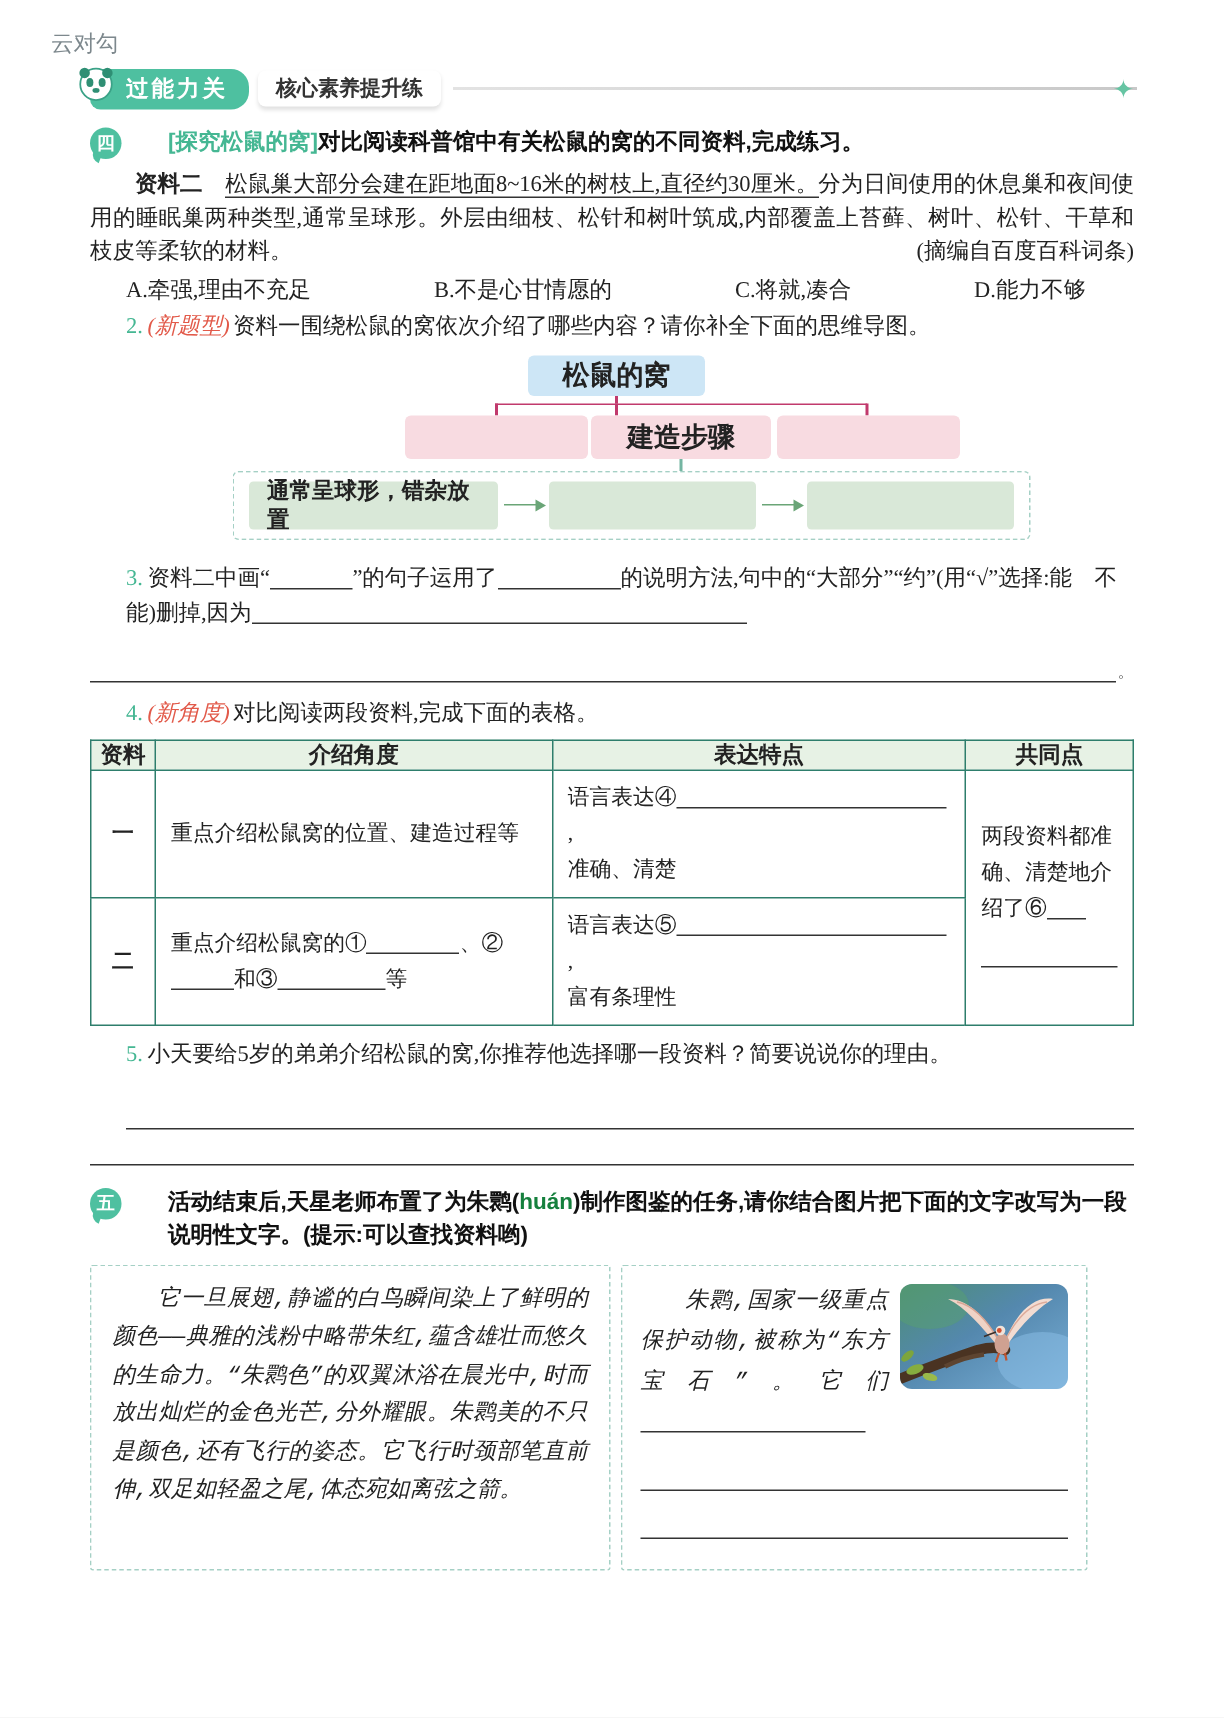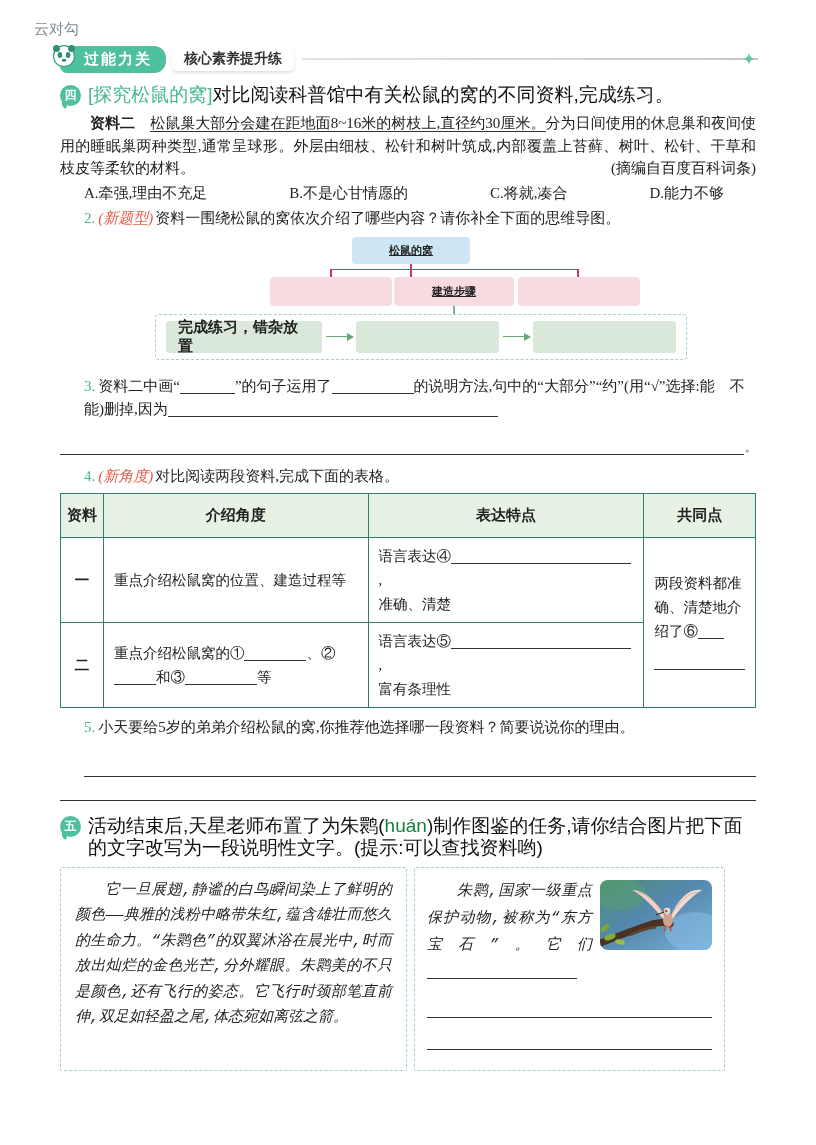--- a/index.html
+++ b/index.html
@@ -19,21 +19,21 @@
   .header-line { flex:1; height:2px; background:linear-gradient(90deg,#e3e3e3,#c8c8c8); margin-left:8px; }
   .header-star { color:#66c5a3; font-size:17px; margin-left:-16px; line-height:1; }
 
   
   .sec-head { display:flex; align-items:flex-start; gap:7px; margin:8px 0 6px; }
   .numb { flex:none; width:21px; height:21px; margin-top:1px; border-radius:50%; background:#4ec0a0;
           color:#fff; font-size:12px; font-weight:bold; display:flex; align-items:center; justify-content:center;
           position:relative; }
   .numb::after { content:""; position:absolute; left:1px; bottom:-2px; width:6px; height:6px;
                  background:#4ec0a0; border-radius:0 0 0 6px; transform:rotate(20deg); }
-  .sec-text { font-weight:normal; font-size:19px; line-height:22px; color:#111; flex:1; }
+  .sec-text { font-weight:bold; font-size:15px; line-height:22px; color:#111; flex:1;margin-left:24px; }
   .sec-tag { color:#45b793; }
   .pinyin { color:#15803d; }
 
   
   .passage { font-family:"Liberation Serif","DejaVu Serif",serif; font-size:15px; line-height:22.5px;
              text-align:justify; text-indent:2em; margin:2px 0 4px; }
   .p-label { font-weight:bold; }
   .src { float:right; text-indent:0; }
   .uline { border-bottom:1px solid #333; }
   .emph { -webkit-text-emphasis:filled dot #333; text-emphasis:filled dot #333;
@@ -45,21 +45,21 @@
   .qnum { color:#45b793; margin-right:3px; }
   .qtag-red { color:#e25a4a; font-style:italic; margin-right:2px; }
   .options { display:flex; justify-content:space-between; width:640px; margin:1px 0 4px 24px;
              font-family:"Liberation Serif","DejaVu Serif",serif; font-size:15px; }
   .blank { display:inline-block; border-bottom:1px solid #333; height:15px; vertical-align:-3px; }
   .ansline { border-bottom:1px solid #333; height:24px; }
 
   
   .mindmap { position:relative; height:130px; margin:7px 0 8px; }
   .mm-box { position:absolute; border-radius:4px; display:flex; align-items:center; justify-content:center;
-            font-family:"Liberation Serif","DejaVu Serif",serif; font-size:11px; font-weight:600;text-decoration:underline; }
+            font-family:"Liberation Serif","DejaVu Serif",serif; font-size:18px; font-weight:600; }
   .mm-root { left:292px; top:0; width:118px; height:27px; background:#cde6f6; }
   .mm-pink { top:40px; height:29px; background:#f8dbe1; }
   .mml { position:absolute; background:#c13a6d; }
   .mm-teal-v { position:absolute; background:#74b5a2; }
   .mm-dashed { position:absolute; left:95px; top:77px; width:532px; height:46px;
                border:1.6px dashed #a5d0c5; border-radius:4px; display:flex; align-items:center;
                padding:0 10px; }
   .step { background:#d9e8d8; border-radius:3px; height:32px; display:flex; align-items:center;
           justify-content:center; font-family:"Liberation Serif","DejaVu Serif",serif; font-size:15px; font-weight:600; }
   .mm-arrow { width:26px; height:1.5px; background:#6aa577; position:relative; margin:0 4px; flex:none; }
@@ -68,21 +68,21 @@
 
   
   .fline { display:flex; align-items:flex-end; margin:16px 0 4px; }
   .fline .fill { flex:1; border-bottom:1px solid #333; height:18px; }
   .fline .period { font-size:11px; color:#444; margin-left:1px; }
 
   
   .gtable { width:100%; border-collapse:collapse; margin:5px 0 8px;
             font-family:"Liberation Serif","DejaVu Serif",serif; font-size:14.5px; }
   .gtable th, .gtable td { border:1.5px solid #2e7e6c; vertical-align:middle; padding:6px 10px; }
-  .gtable th { background:#e7f2e5; font-size:15px; padding:12px 4px; }
+  .gtable th { background:#e7f2e5; font-size:15px; padding:0 4px; }
   .gtable .rowhead { text-align:center; width:44px; font-weight:bold; }
   .gtable td { height:70px; line-height:24px; }
 
   
   .boxes { display:flex; gap:7px; margin-top:8px; }
   .dash-box { border:1.6px dashed #a5d0c5; border-radius:2px; height:204px; padding:10px 14px; }
   .lbox { width:347px; }
   .rbox { width:311px; padding:10px 12px; }
   .kai { font-family:Liberation Mono, monospace; font-style:italic; font-size:15px;
          line-height:25.5px; text-indent:2em; text-align:justify; margin:0; }
@@ -144,21 +144,21 @@
       <div class="mml" style="left:350px;top:27px;width:1.5px;height:5px"></div>
       <div class="mml" style="left:270px;top:32px;width:248px;height:1.5px"></div>
       <div class="mml" style="left:270px;top:32px;width:1.5px;height:8px"></div>
       <div class="mml" style="left:350px;top:32px;width:1.5px;height:8px"></div>
       <div class="mml" style="left:517px;top:32px;width:1.5px;height:8px"></div>
       <div class="mm-box mm-pink" style="left:210px;width:122px"></div>
       <div class="mm-box mm-pink" style="left:334px;width:120px">建造步骤</div>
       <div class="mm-box mm-pink" style="left:458px;width:122px"></div>
       <div class="mm-teal-v" style="left:393px;top:69px;width:1.5px;height:8px"></div>
       <div class="mm-dashed">
-        <div class="step" style="padding:0 12px">完成练习，错杂放置</div>
+        <div class="step" style="padding:0 12px">通常呈球形，错杂放置</div>
         <span class="mm-arrow"></span>
         <div class="step" style="width:146px"></div>
         <span class="mm-arrow"></span>
         <div class="step" style="width:146px"></div>
       </div>
     </div>
 
     <div class="q">
       <span class="qnum">3.</span><span>资料二中画“</span><span class="blank" style="width:55px"></span><span>”的句子运用了</span><span class="blank" style="width:82px"></span><span>的说明方法,句中的“大部分”“约”(用“√”选择:能　不能)删掉,因为</span><span class="blank" style="width:330px"></span>
     </div>

